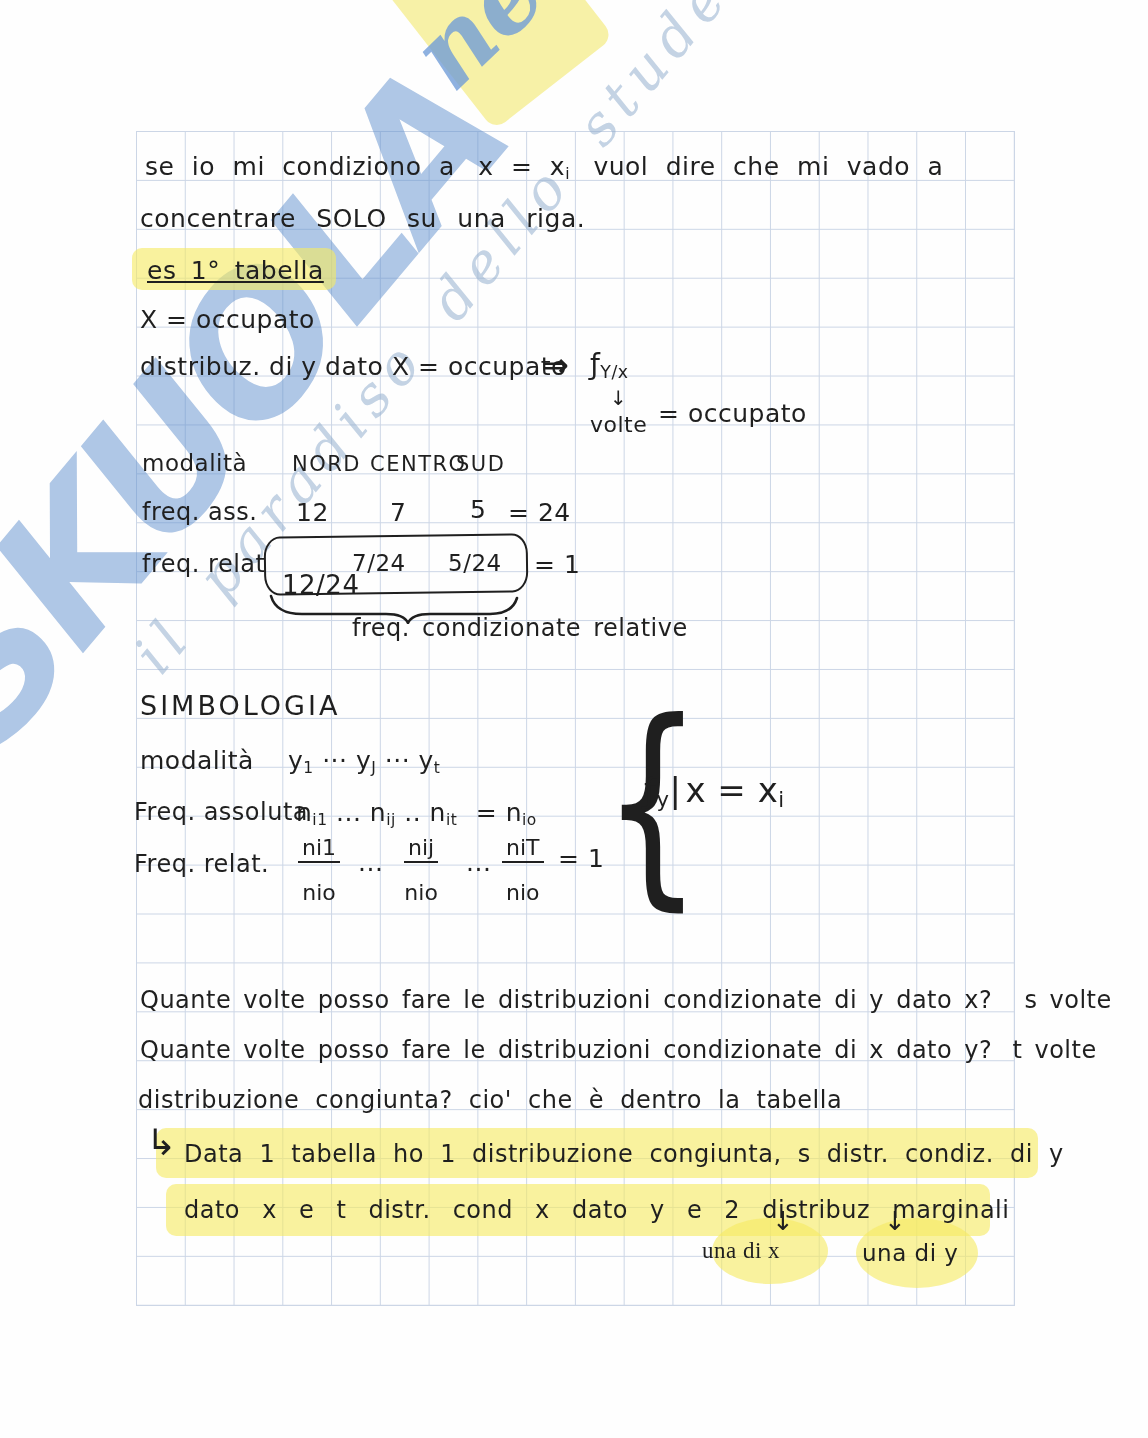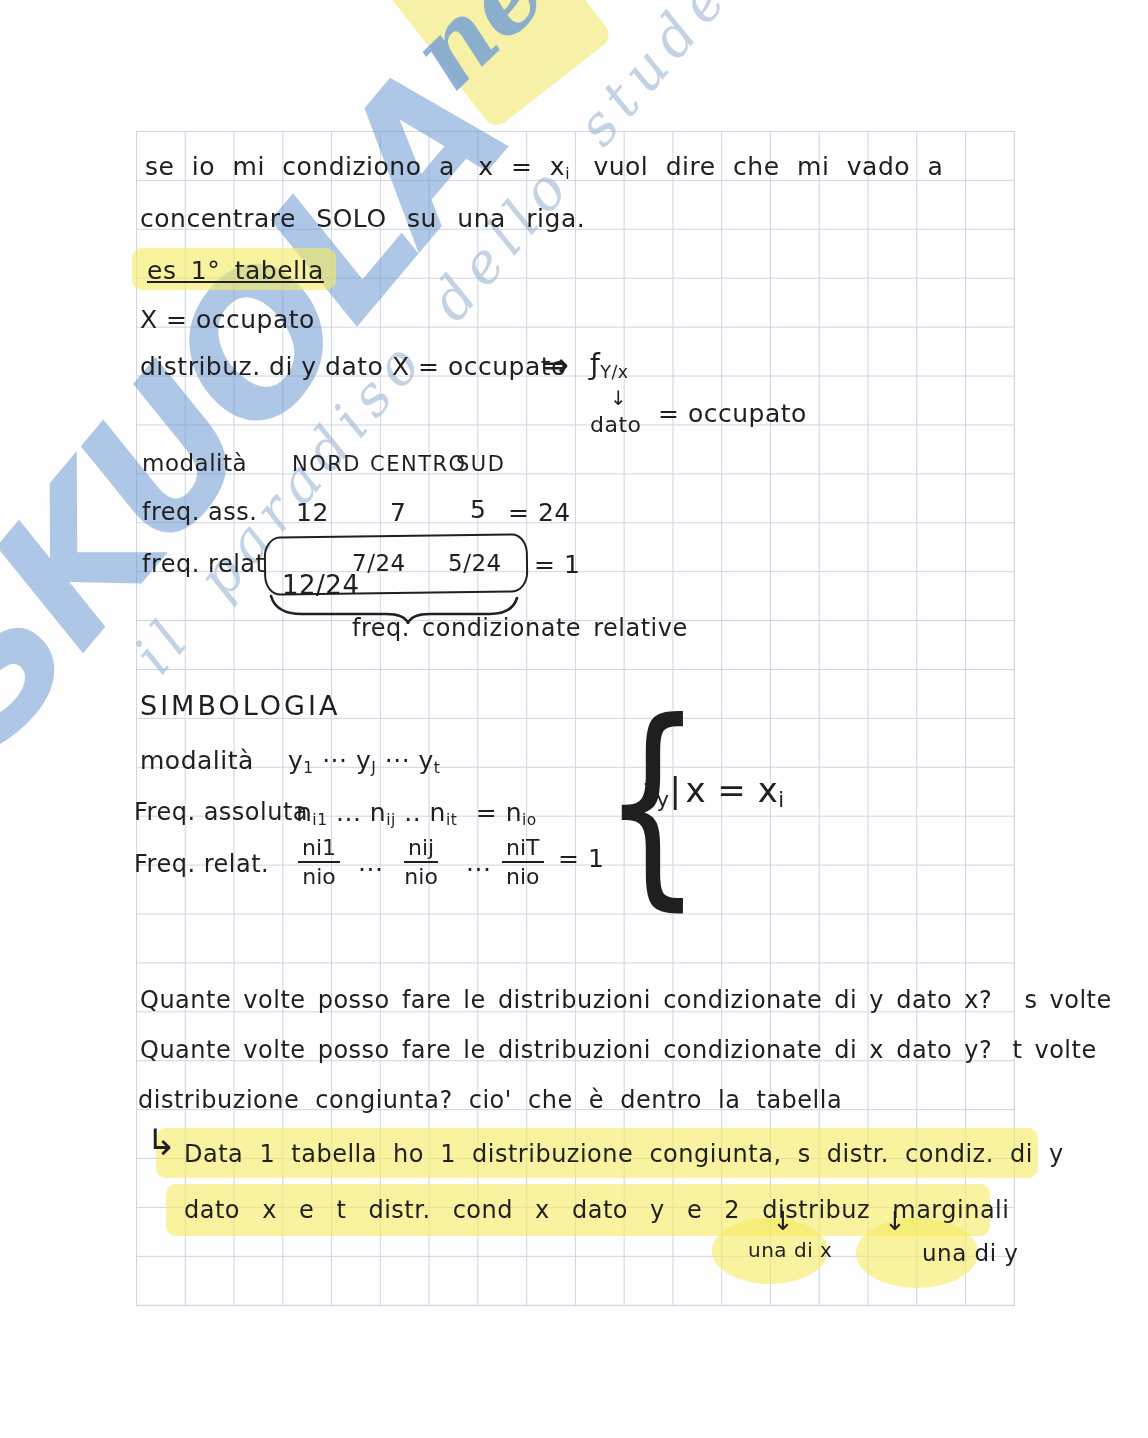--- a/index.html
+++ b/index.html
@@ -56,21 +56,21 @@
   .content{position:absolute;left:0;top:0;width:100%;height:100%;z-index:2;}
   .hw{position:absolute;font-size:25px;white-space:nowrap;letter-spacing:0.5px;}
   .caps{letter-spacing:1.5px;}
   sub.hand{font-size:0.62em;vertical-align:-0.25em;}
   .hl-band{position:absolute;background:var(--hl);opacity:0.62;border-radius:10px;z-index:-1;}
   .hl-blob{position:absolute;background:var(--hl);opacity:0.62;border-radius:50%;z-index:-1;}
   .relbox{
     position:absolute;left:264px;top:535px;width:260px;height:55px;
     border:2.5px solid var(--ink);border-radius:16px/20px;transform:rotate(-0.8deg);
   }
-  .frac{display:inline-flex;flex-direction:column;align-items:center;font-size:22px;line-height:1.05;}
+  .frac{display:inline-flex;flex-direction:column;align-items:center;font-size:22px;line-height:1.05;gap:16px;}
   .frac .num{padding:0 4px 2px;border-bottom:2px solid var(--ink);}
   .frac .den{padding-top:2px;}
   .bigbrace{
     position:absolute;left:602px;top:706px;
     font-size:220px;line-height:0.88;font-weight:400;
     transform:scaleX(0.72);transform-origin:left center;color:var(--ink);
   }
   .arrow{position:absolute;font-weight:bold;}
   svg{display:block;}
 </style>
@@ -104,21 +104,21 @@
     <div class="hw" style="left:140px;top:305px;">X = occupato</div>
 
     <div class="hw" style="left:140px;top:352px;">distribuz. di y dato</div>
     <div class="hw" style="left:392px;top:352px;">X = occupato</div>
     <div class="hw arrow" style="left:542px;top:346px;font-size:32px;">⇒</div>
     <div class="hw" style="left:590px;top:348px;font-size:28px;">
       <span>ƒ</span><sub class="hand">Y/x</sub>
     </div>
     <div class="hw" style="left:658px;top:352px;margin-top:47px;">= occupato</div>
     <div class="hw" style="left:610px;top:386px;font-size:20px;">↓</div>
-    <div class="hw" style="left:590px;top:412px;font-size:22px;">dato</div>
+    <div class="hw" style="left:590px;top:412px;font-size:22px;">volte</div>
 
     <div class="hw" style="left:142px;top:450px;font-size:23px;">modalità</div>
     <div class="hw caps" style="left:292px;top:452px;font-size:21px;">NORD</div>
     <div class="hw caps" style="left:370px;top:452px;font-size:21px;">CENTRO</div>
     <div class="hw caps" style="left:456px;top:452px;font-size:21px;">SUD</div>
 
     <div class="hw" style="left:142px;top:498px;font-size:24px;">freq. ass.</div>
     <div class="hw" style="left:296px;top:498px;">12</div>
     <div class="hw" style="left:390px;top:498px;">7</div>
     <div class="hw" style="left:470px;top:495px;">5</div>
@@ -196,19 +196,19 @@
     <div class="hl-band" style="left:156px;top:1128px;width:882px;height:50px;"></div>
     <div class="hw" style="left:184px;top:1140px;font-size:24px;word-spacing:8px;">Data 1 tabella ho 1 distribuzione congiunta, s distr. condiz. di y</div>
 
     <div class="hl-band" style="left:166px;top:1184px;width:824px;height:52px;"></div>
     <div class="hw" style="left:184px;top:1196px;font-size:24px;word-spacing:14px;">dato x e t distr. cond x dato y e 2 distribuz marginali</div>
 
     <div class="hw" style="left:772px;top:1206px;font-size:26px;">↓</div>
     <div class="hw" style="left:884px;top:1206px;font-size:26px;">↓</div>
 
     <div class="hl-blob" style="left:712px;top:1218px;width:116px;height:66px;"></div>
-    <div class="hw" style="left:748px;top:1238px;font-size:20px;">una di x</div>
+    <div class="hw" style="left:702px;top:1238px;font-size:23px;font-family:Liberation Serif, serif;">una di x</div>
 
     <div class="hl-blob" style="left:856px;top:1218px;width:122px;height:70px;"></div>
-    <div class="hw" style="left:922px;top:1240px;font-size:23px;">una di y</div>
+    <div class="hw" style="left:862px;top:1240px;font-size:23px;">una di y</div>
 
   </div>
 </div>
 
 </body></html>

